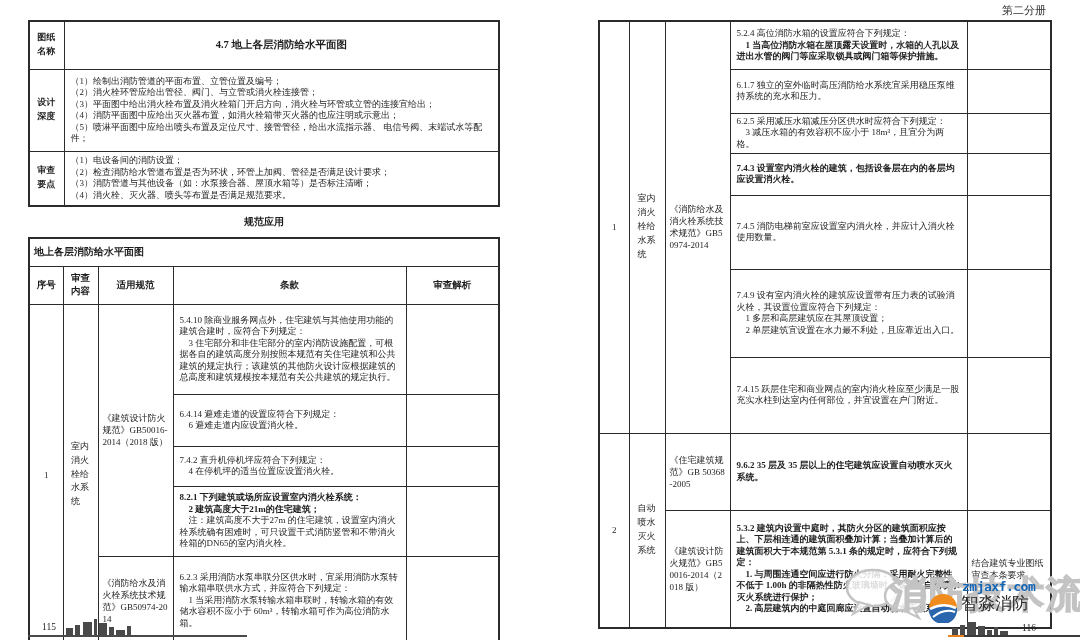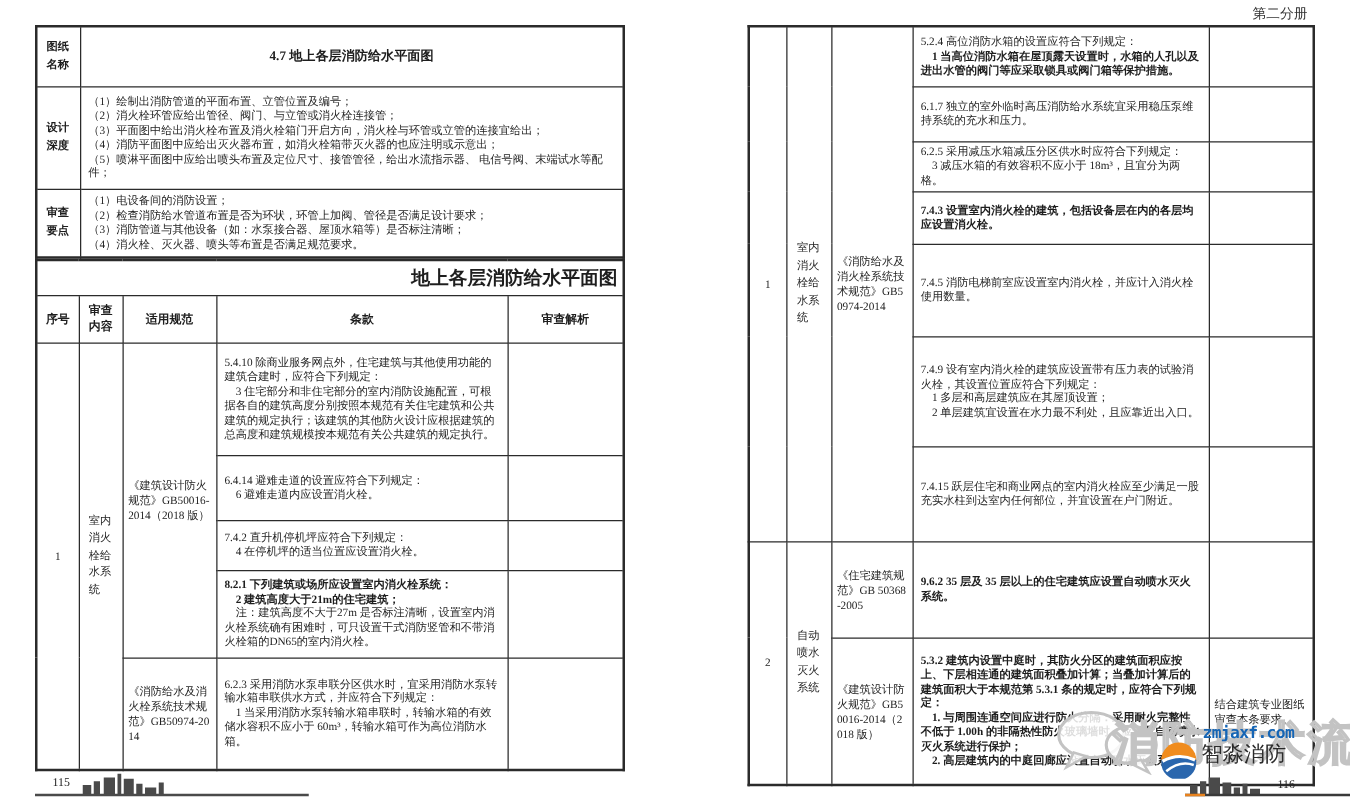--- a/index.html
+++ b/index.html
@@ -14,21 +14,21 @@
   .outer{border:2px solid #2b2b2b;}
   .c{text-align:center;}
   .b{font-weight:bold;}
   .lbl{font-weight:bold;text-align:center;padding:2px 3px;}
   .lbl .vtxt, .cellv .vtxt{width:2.1em;margin:0 auto;word-break:break-all;line-height:1.55;text-align:left;}
   .cl{vertical-align:middle;padding:2px 6px;}
   .ln{line-height:11.5px;text-indent:0;}
   .ln.ind{text-indent:1em;}
   .ln.b{font-weight:bold;}
   .spec{padding:20px 4px;word-break:break-all;line-height:12px;}
-  .ttl{font-weight:bold;text-align:right;font-size:15px;}
+  .ttl{font-weight:bold;text-align:left;font-size:10px;}
   .hdr{font-weight:bold;text-align:center;font-size:9.5px;}
   .sheet-title{font-weight:bold;text-align:center;font-size:10.5px;}
   .an{padding:2px 4px;line-height:12px;border-radius:15px;}
   .section-title{width:100%;text-align:center;font-weight:bold;font-size:10px;height:30px;line-height:30px;}
   .booklet{position:absolute;left:1002px;top:3px;font-size:11px;color:#333;}
   .pagenum{position:absolute;font-size:9.5px;color:#222;}
   .rule{position:absolute;height:2px;background:#4a4a4a;}
   .skyline{position:absolute;}
   
   .wm-outline{
@@ -82,20 +82,21 @@
       <td class="cl">
             <div class="ln">（1）电设备间的消防设置；</div>
             <div class="ln">（2）检查消防给水管道布置是否为环状，环管上加阀、管径是否满足设计要求；</div>
             <div class="ln">（3）消防管道与其他设备（如：水泵接合器、屋顶水箱等）是否标注清晰；</div>
             <div class="ln">（4）消火栓、灭火器、喷头等布置是否满足规范要求。</div>
           </td>
     </tr>
   </tbody>
     </table>
 
+  <div class="section-title">规范应用</div>
 
   <table class="outer">
     <colgroup>
         <col style="width:34px">
         <col style="width:35px">
         <col style="width:75px">
         <col>
         <col style="width:93px">
       </colgroup>
     <tbody>
@@ -132,21 +133,21 @@
       <td class="cl">
             <div class="ln">7.4.2 直升机停机坪应符合下列规定：</div>
             <div class="ln ind">4 在停机坪的适当位置应设置消火栓。</div>
           </td>
       <td class="an"></td>
     </tr>
     <tr style="height:70px">
       <td class="cl">
             <div class="ln b">8.2.1 下列建筑或场所应设置室内消火栓系统：</div>
             <div class="ln b ind">2 建筑高度大于21m的住宅建筑；</div>
-            <div class="ln ind">注：建筑高度不大于27m 是否标注清晰，设置室内消火栓系统确有困难时，可只设置干式消防竖管和不带消火栓箱的DN65的室内消火栓。</div>
+            <div class="ln ind">注：建筑高度不大于27m 的住宅建筑，设置室内消火栓系统确有困难时，可只设置干式消防竖管和不带消火栓箱的DN65的室内消火栓。</div>
           </td>
       <td class="an"></td>
     </tr>
     <tr style="height:62px">
       <td class="spec">《消防给水及消火栓系统技术规范》GB50974-2014</td>
       <td class="cl">
             <div class="ln">6.2.3 采用消防水泵串联分区供水时，宜采用消防水泵转输水箱串联供水方式，并应符合下列规定：</div>
             <div class="ln ind">1 当采用消防水泵转输水箱串联时，转输水箱的有效储水容积不应小于 60m³，转输水箱可作为高位消防水箱。</div>
           </td>
       <td class="an"></td>

